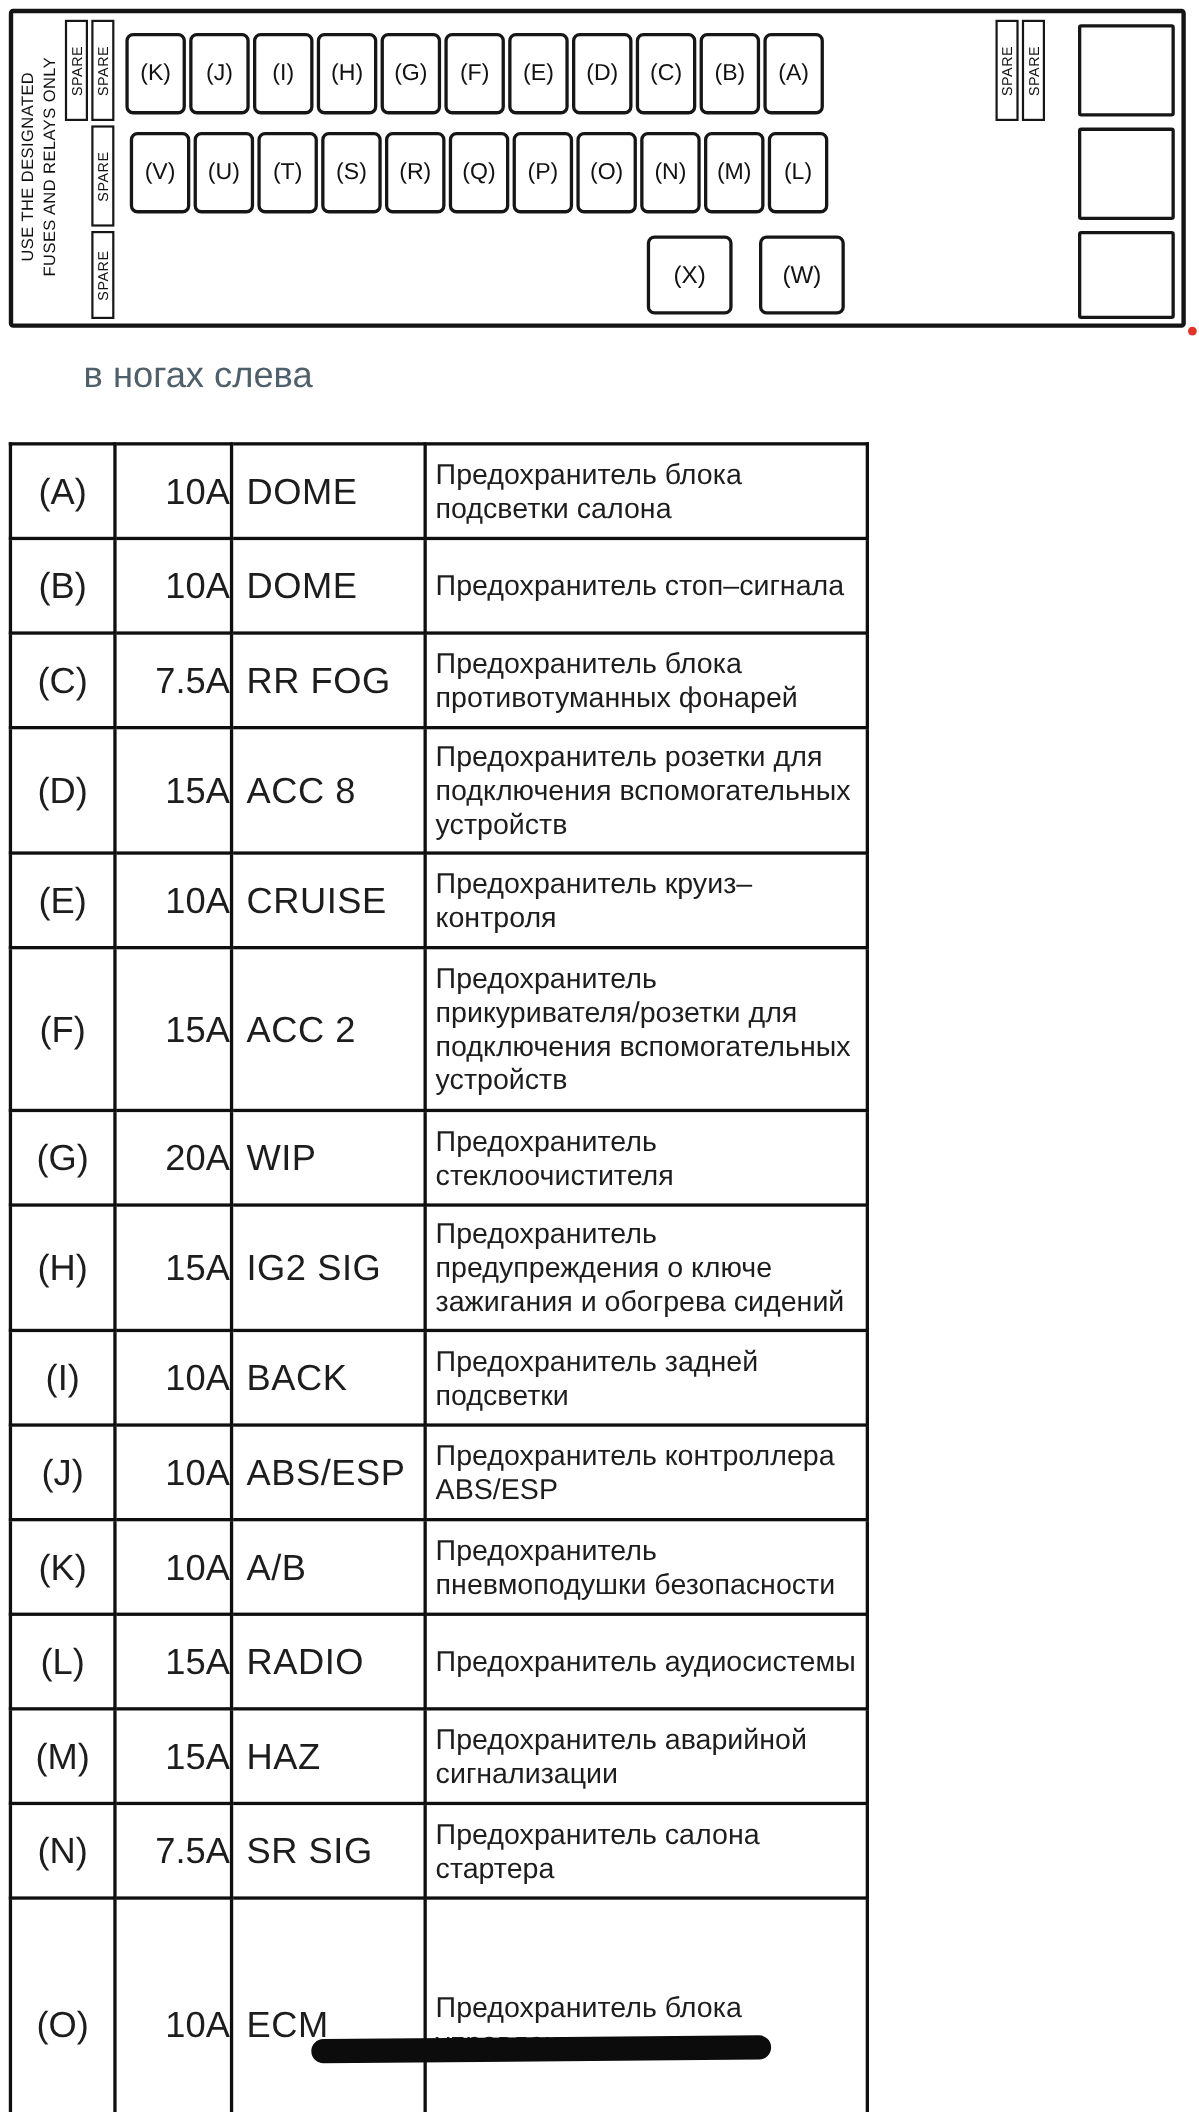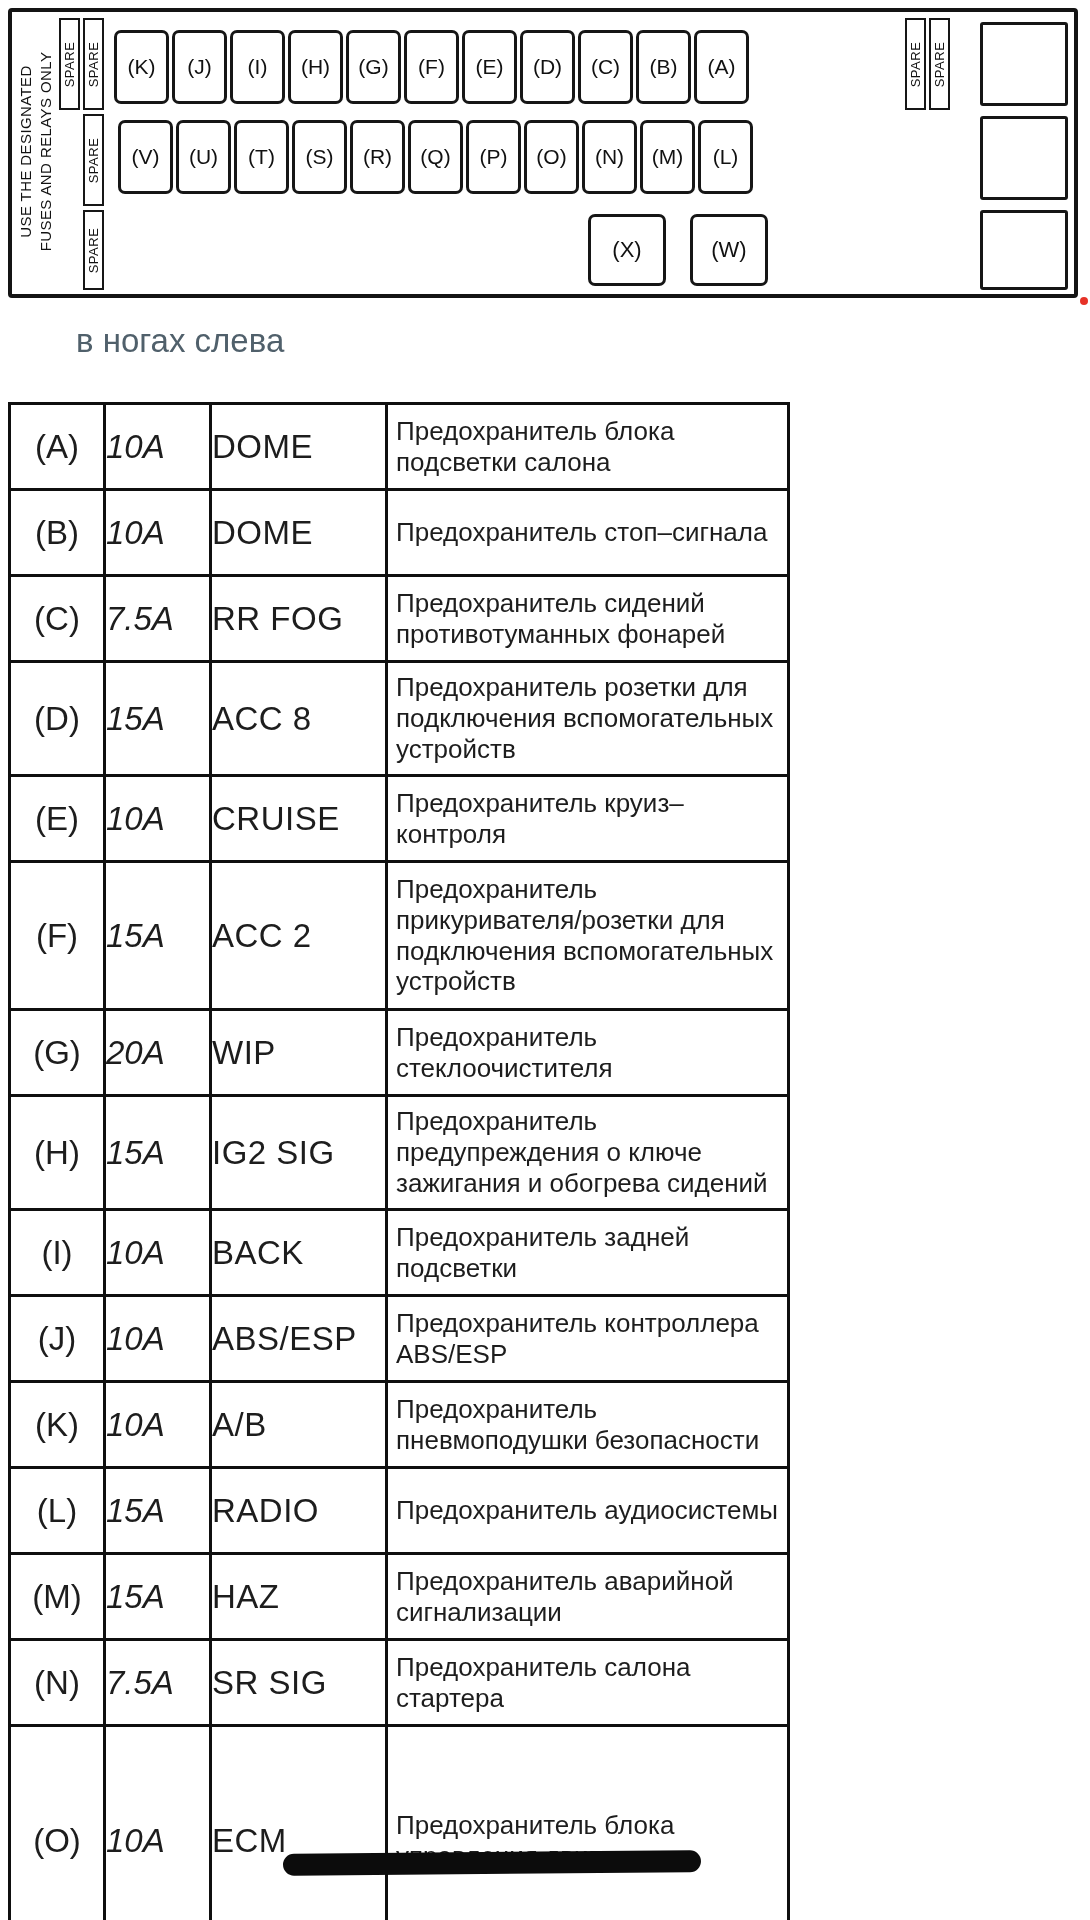--- a/index.html
+++ b/index.html
@@ -94,22 +94,22 @@
     background:#ffffff;
     table-layout:fixed;
   }
   .fuse-table td {
     border:3px solid #0f0f0f;
     vertical-align:middle;
     color:#1d1d1d;
     overflow:hidden;
   }
   .td-id   { width:95px;  text-align:center; font-size:33px; }
-  .td-amp  { width:106px; text-align:left; font-size:33px;font-style:italic; }
-  .td-name { width:176px; font-size:33px; letter-spacing:0.5px; }
+  .td-amp  { width:106px; text-align:right; font-size:33px; }
+  .td-name { width:176px; font-size:33px; padding-left:12px; letter-spacing:0.5px; }
   .td-desc { font-size:26px; line-height:1.18; padding:6px 8px; color:#2e2e2e; }
   tr.h2 { height:86px; }
   tr.h3 { height:114px; }
   tr.h4 { height:148px; }
   tr.hlast { height:230px; }
 
   
   .marker {
     position:absolute;
     left:283px; top:1852px;
@@ -200,21 +200,21 @@
       <tr class="h2">
         <td class="td-id">(B)</td>
         <td class="td-amp">10A</td>
         <td class="td-name">DOME</td>
         <td class="td-desc">Предохранитель стоп–сигнала</td>
       </tr>
       <tr class="h2">
         <td class="td-id">(C)</td>
         <td class="td-amp">7.5A</td>
         <td class="td-name">RR FOG</td>
-        <td class="td-desc">Предохранитель сидений противотуманных фонарей</td>
+        <td class="td-desc">Предохранитель блока противотуманных фонарей</td>
       </tr>
       <tr class="h3">
         <td class="td-id">(D)</td>
         <td class="td-amp">15A</td>
         <td class="td-name">ACC 8</td>
         <td class="td-desc">Предохранитель розетки для подключения вспомогательных устройств</td>
       </tr>
       <tr class="h2">
         <td class="td-id">(E)</td>
         <td class="td-amp">10A</td>

